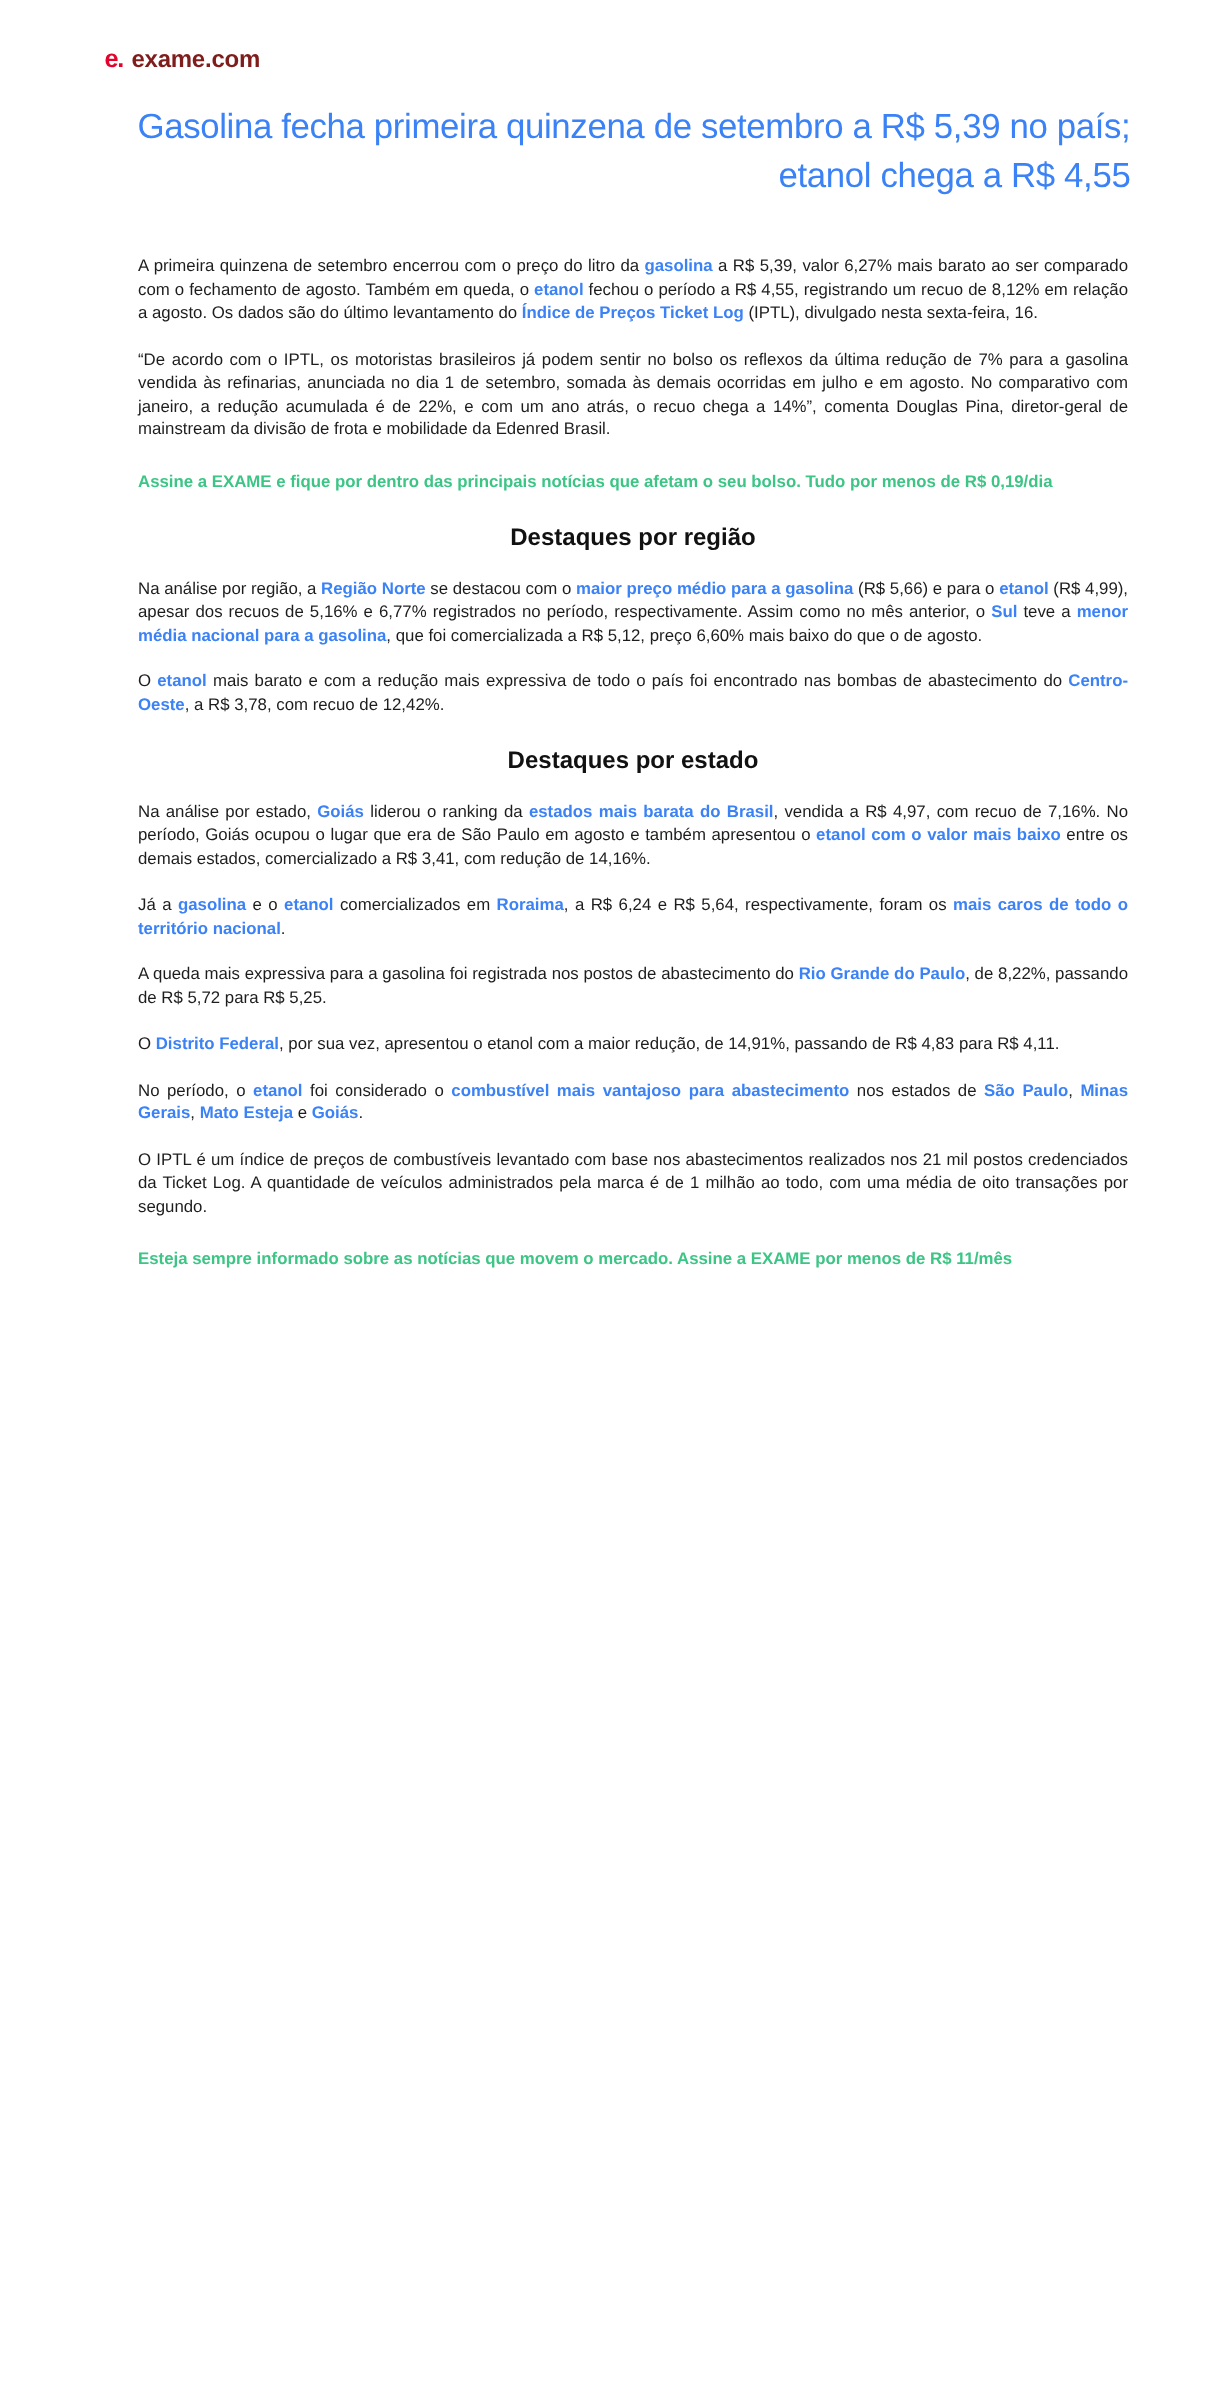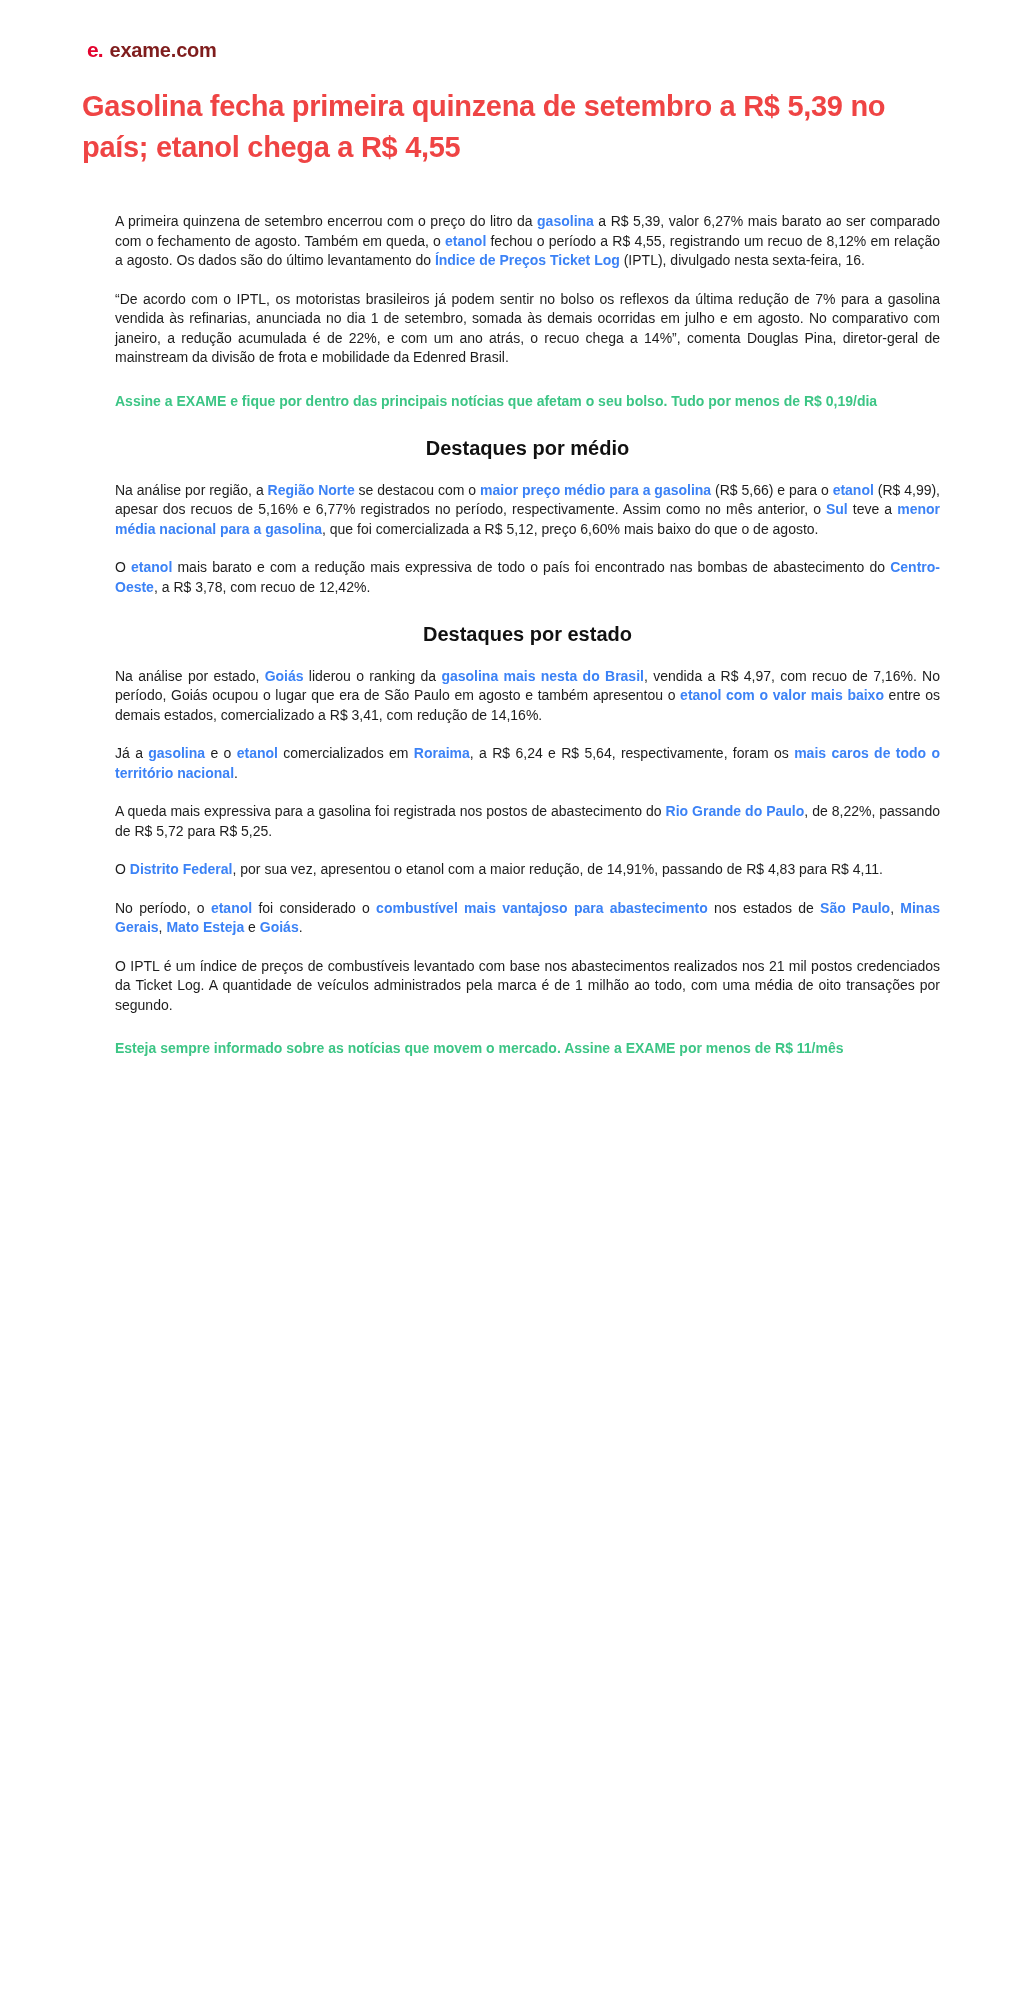--- a/index.html
+++ b/index.html
@@ -31,25 +31,25 @@
   }
   .logo-text {
     color: #7f1d1d;
     font-weight: bold;
     font-size: 20px;
     letter-spacing: -0.2px;
   }
   h1.article-title {
     margin: 24px auto 0 auto;
     width: 860px;
-    text-align: left;
+    text-align: right;
     font-size: 29px;
     line-height: 41px;
-    font-weight: bold;
-    color: #ef4444;
+    font-weight: normal;
+    color: #3b82f6;
     letter-spacing: -0.3px;
   }
   article.article-body {
     padding: 44px 84px 0 115px;
     color: #1d1d1d;
     font-size: 14px;
     line-height: 19.5px;
   }
   article.article-body p {
     text-align: justify;
@@ -89,29 +89,29 @@
   <h1 class="article-title">Gasolina fecha primeira quinzena de setembro a R$ 5,39 no país; etanol chega a R$ 4,55</h1>
 
   <article class="article-body">
 
     <p>A primeira quinzena de setembro encerrou com o preço do litro da <b>gasolina</b> a R$ 5,39, valor 6,27% mais barato ao ser comparado com o fechamento de agosto. Também em queda, o <b>etanol</b> fechou o período a R$ 4,55, registrando um recuo de 8,12% em relação a agosto. Os dados são do último levantamento do <b>Índice de Preços Ticket Log</b> (IPTL), divulgado nesta sexta-feira, 16.</p>
 
     <p>“De acordo com o IPTL, os motoristas brasileiros já podem sentir no bolso os reflexos da última redução de 7% para a gasolina vendida às refinarias, anunciada no dia 1 de setembro, somada às demais ocorridas em julho e em agosto. No comparativo com janeiro, a redução acumulada é de 22%, e com um ano atrás, o recuo chega a 14%”, comenta Douglas Pina, diretor-geral de mainstream da divisão de frota e mobilidade da Edenred Brasil.</p>
 
     <p class="promo">Assine a EXAME e fique por dentro das principais notícias que afetam o seu bolso. Tudo por menos de R$ 0,19/dia</p>
 
-    <h2 class="section-heading">Destaques por médio</h2>
+    <h2 class="section-heading">Destaques por região</h2>
 
     <p>Na análise por região, a <b>Região Norte</b> se destacou com o <b>maior preço médio para a gasolina</b> (R$ 5,66) e para o <b>etanol</b> (R$ 4,99), apesar dos recuos de 5,16% e 6,77% registrados no período, respectivamente. Assim como no mês anterior, o <b>Sul</b> teve a <b>menor média nacional para a gasolina</b>, que foi comercializada a R$ 5,12, preço 6,60% mais baixo do que o de agosto.</p>
 
     <p>O <b>etanol</b> mais barato e com a redução mais expressiva de todo o país foi encontrado nas bombas de abastecimento do <b>Centro-Oeste</b>, a R$ 3,78, com recuo de 12,42%.</p>
 
     <h2 class="section-heading">Destaques por estado</h2>
 
-    <p>Na análise por estado, <b>Goiás</b> liderou o ranking da <b>gasolina mais nesta do Brasil</b>, vendida a R$ 4,97, com recuo de 7,16%. No período, Goiás ocupou o lugar que era de São Paulo em agosto e também apresentou o <b>etanol com o valor mais baixo</b> entre os demais estados, comercializado a R$ 3,41, com redução de 14,16%.</p>
+    <p>Na análise por estado, <b>Goiás</b> liderou o ranking da <b>estados mais barata do Brasil</b>, vendida a R$ 4,97, com recuo de 7,16%. No período, Goiás ocupou o lugar que era de São Paulo em agosto e também apresentou o <b>etanol com o valor mais baixo</b> entre os demais estados, comercializado a R$ 3,41, com redução de 14,16%.</p>
 
     <p>Já a <b>gasolina</b> e o <b>etanol</b> comercializados em <b>Roraima</b>, a R$ 6,24 e R$ 5,64, respectivamente, foram os <b>mais caros de todo o território nacional</b>.</p>
 
     <p>A queda mais expressiva para a gasolina foi registrada nos postos de abastecimento do <b>Rio Grande do Paulo</b>, de 8,22%, passando de R$ 5,72 para R$ 5,25.</p>
 
     <p>O <b>Distrito Federal</b>, por sua vez, apresentou o etanol com a maior redução, de 14,91%, passando de R$ 4,83 para R$ 4,11.</p>
 
     <p>No período, o <b>etanol</b> foi considerado o <b>combustível mais vantajoso para abastecimento</b> nos estados de <b>São Paulo</b>, <b>Minas Gerais</b>, <b>Mato Esteja</b> e <b>Goiás</b>.</p>
 
     <p>O IPTL é um índice de preços de combustíveis levantado com base nos abastecimentos realizados nos 21 mil postos credenciados da Ticket Log. A quantidade de veículos administrados pela marca é de 1 milhão ao todo, com uma média de oito transações por segundo.</p>

